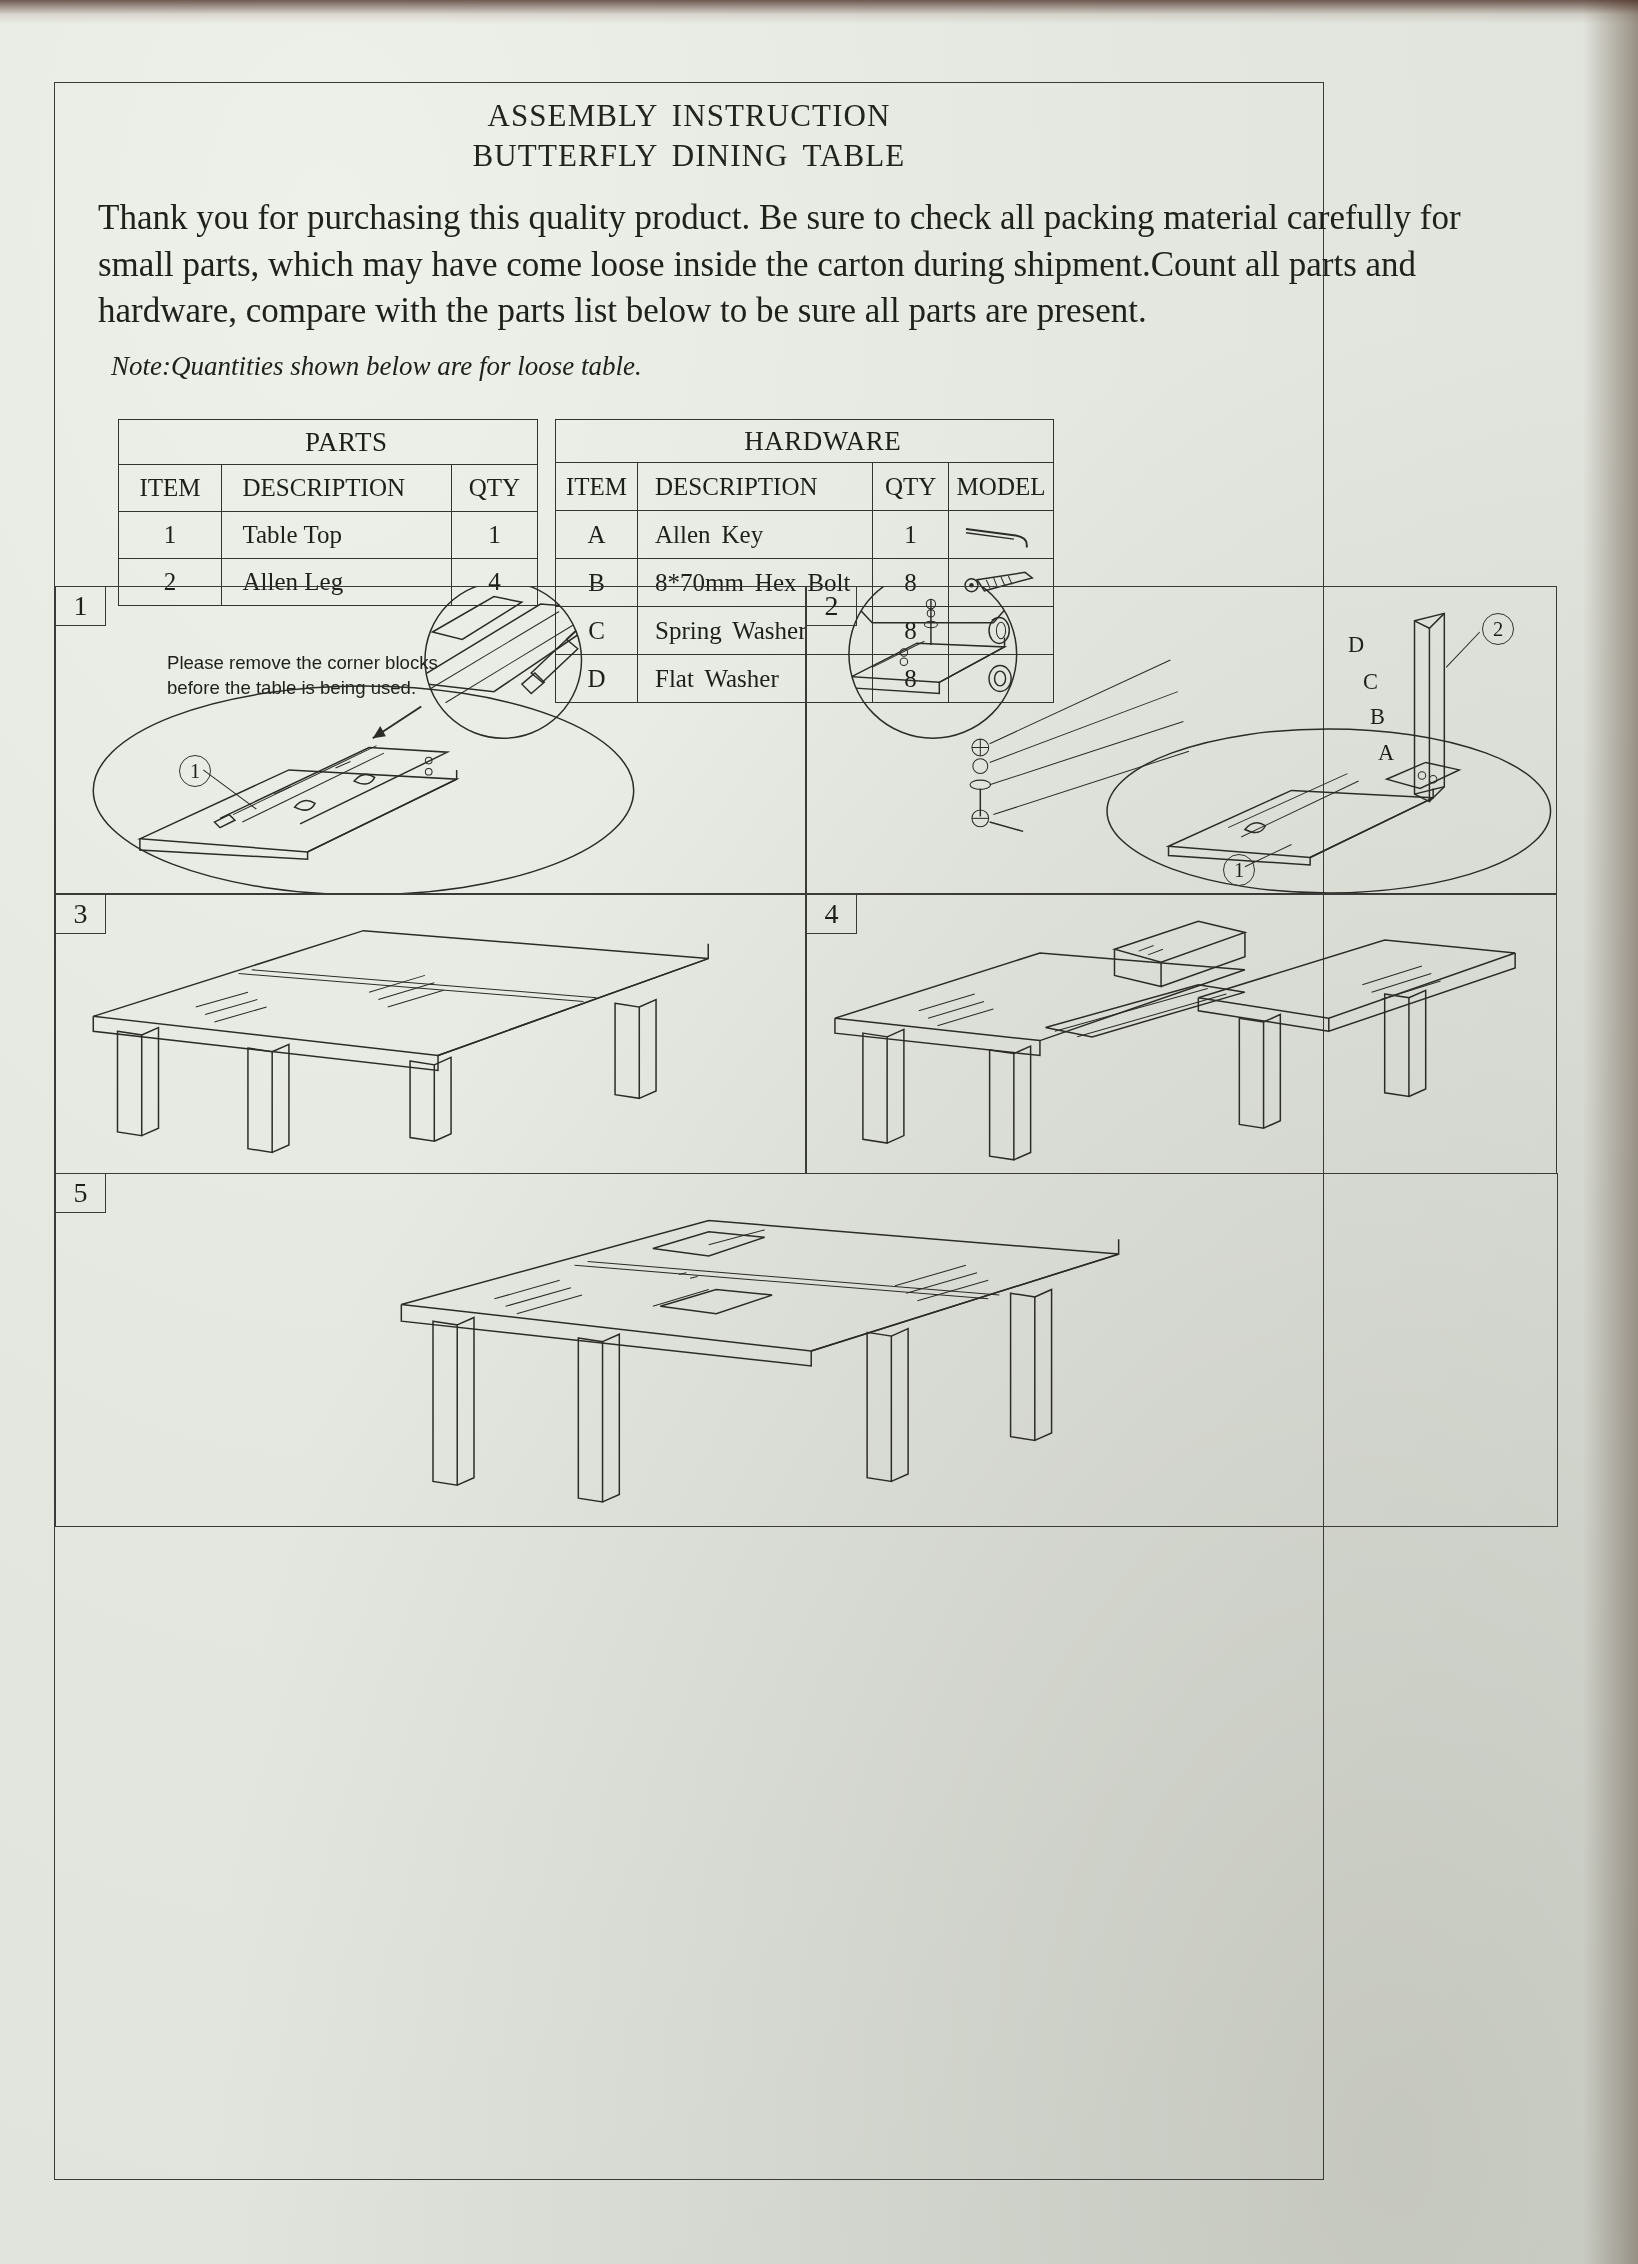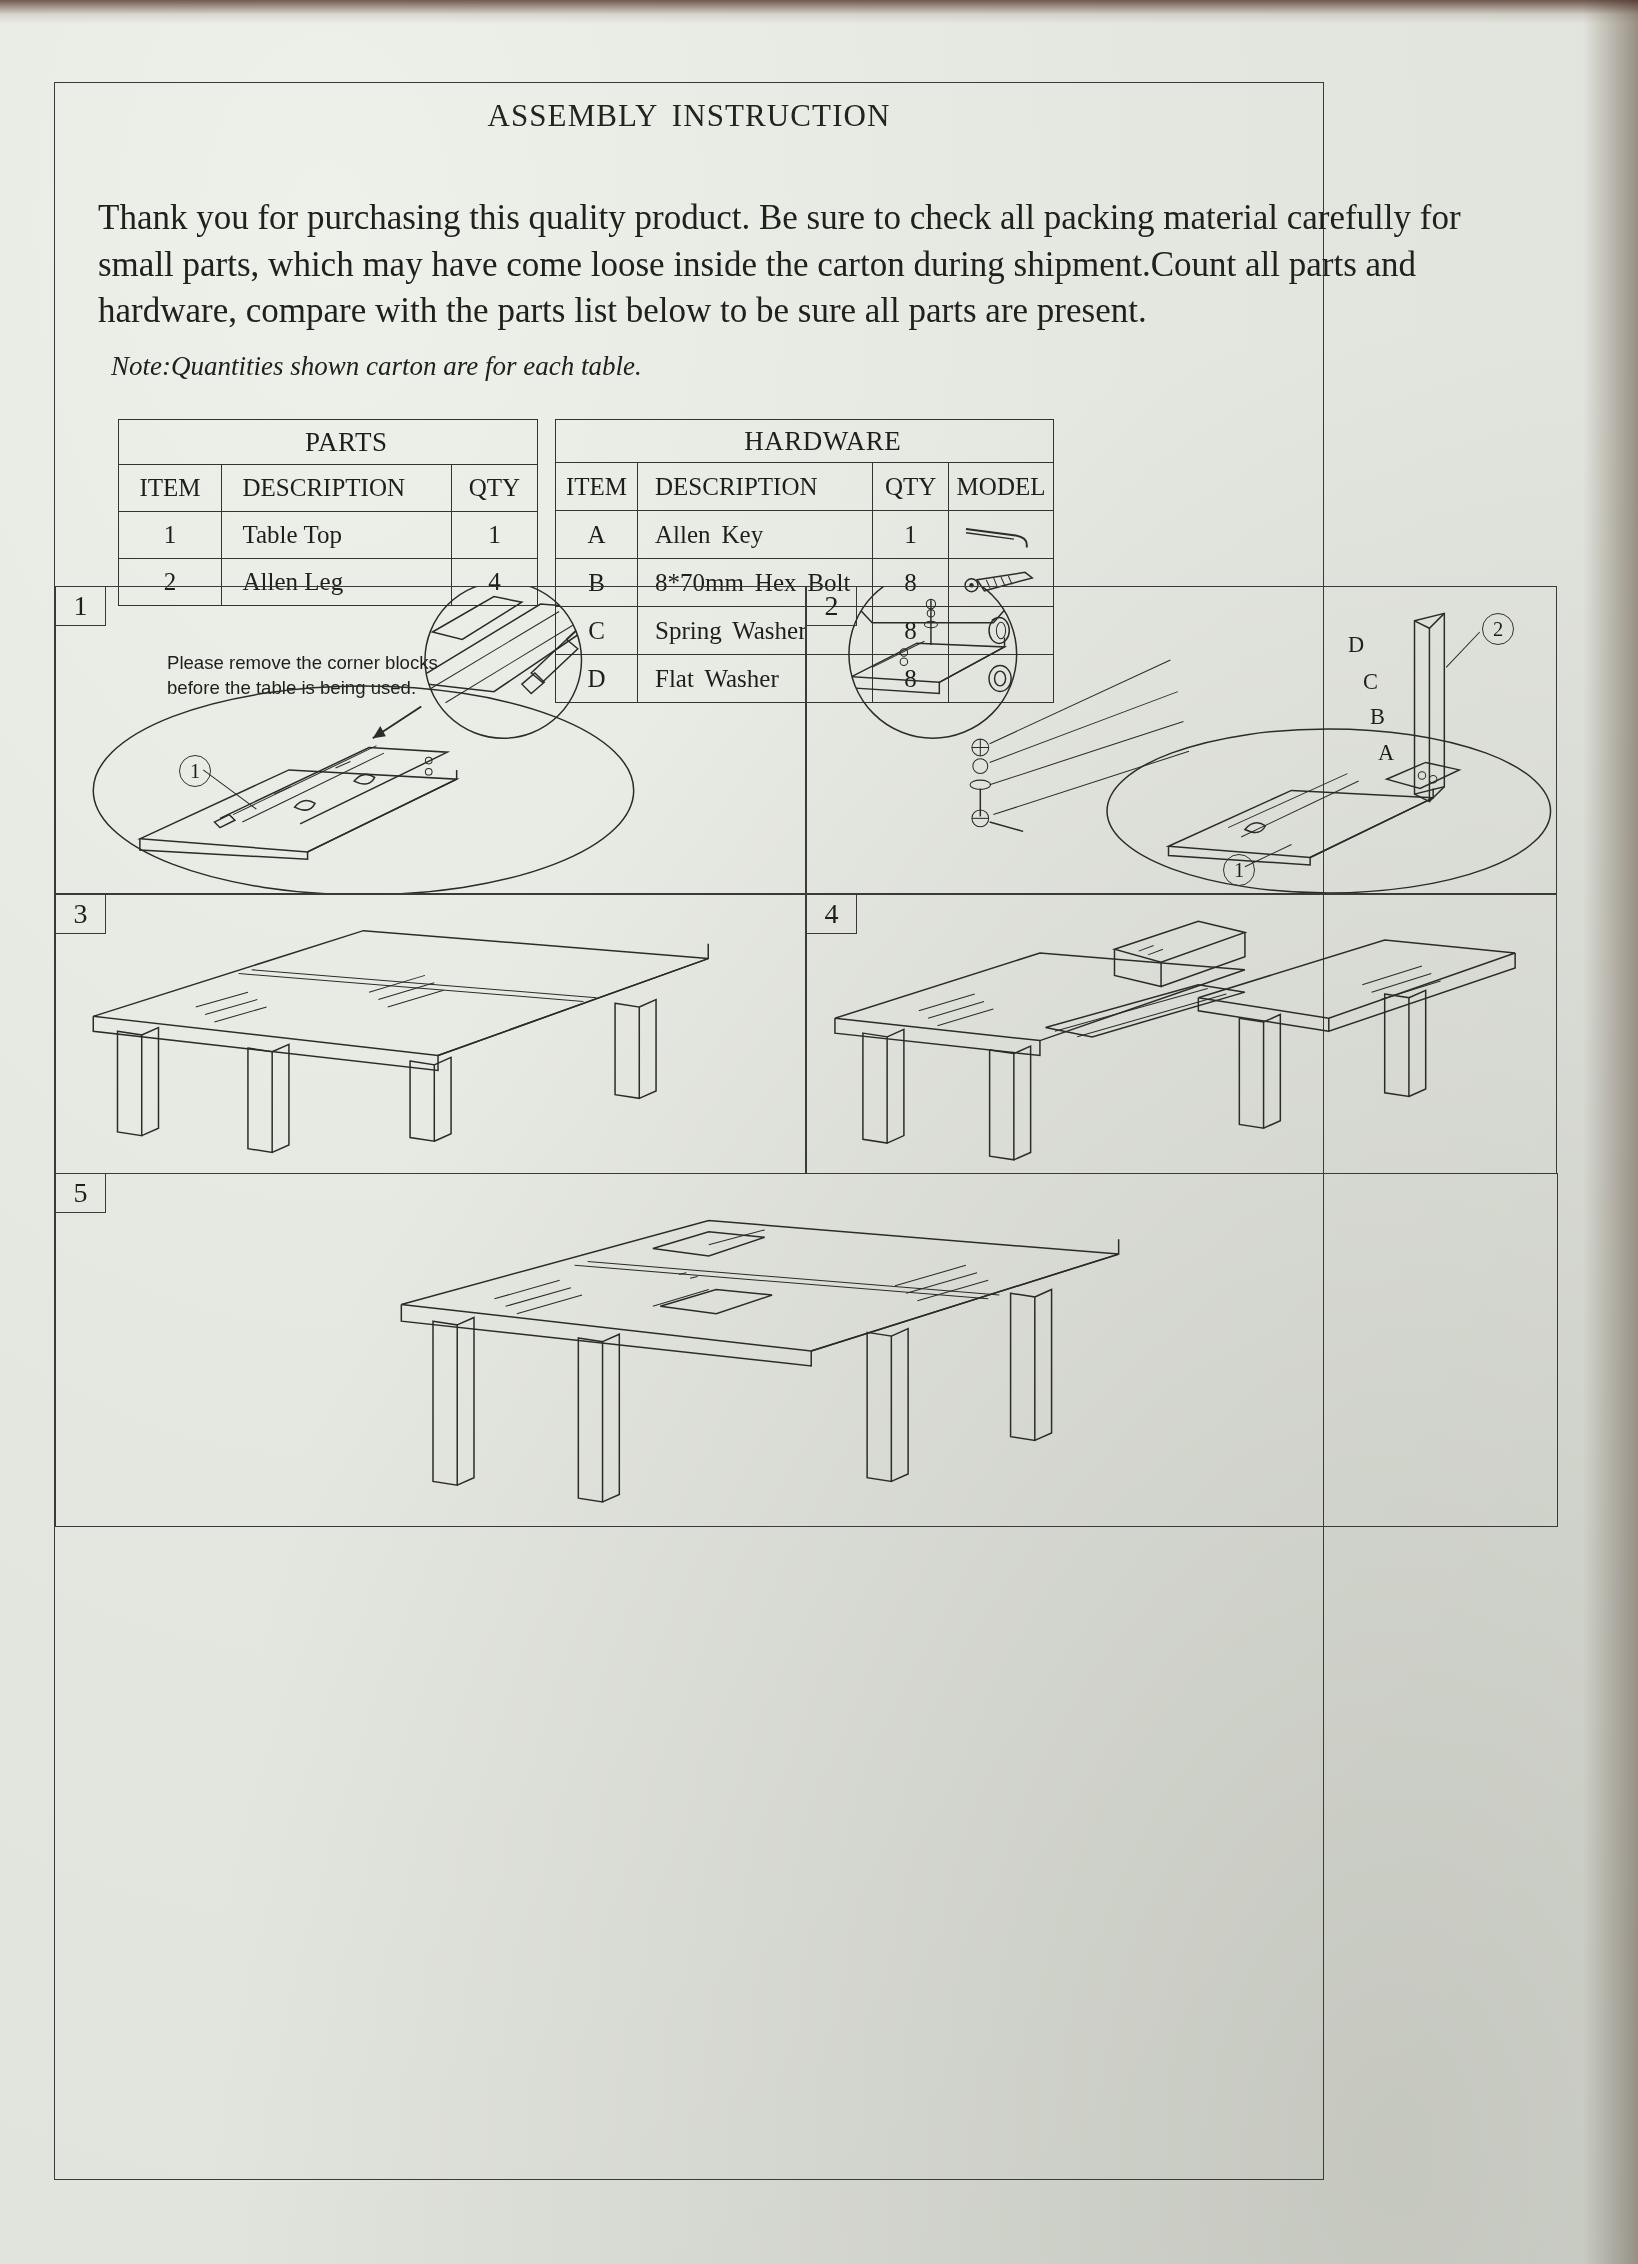--- a/index.html
+++ b/index.html
@@ -142,24 +142,25 @@
 </head>
 <body>
 
 <div id="sheet">
   <div class="subtle-shade"></div>
 
   <div id="paperframe">
 
     <div id="title-block">
       <div id="title-line1">ASSEMBLY   INSTRUCTION</div>
+      <div id="title-line2">BUTTERFLY DINING TABLE</div>
     </div>
 
     <div id="intro">Thank you for  purchasing this quality product. Be sure to check all packing material carefully for small parts, which may have come loose inside the carton during shipment.Count all parts and hardware, compare with the parts list below to be sure all parts are present.</div>
-    <div id="note">Note:Quantities shown carton are for each table.</div>
+    <div id="note">Note:Quantities shown below are for loose table.</div>
 
     <table class="blk" id="parts-table">
       <tbody>
           <tr class="r1">
         <td class="hdr" colspan="3">PARTS</td>
       </tr>
       <tr class="body">
         <td style="width:103px">ITEM</td>
         <td class="desc">DESCRIPTION</td>
         <td style="width:86px">QTY</td>

